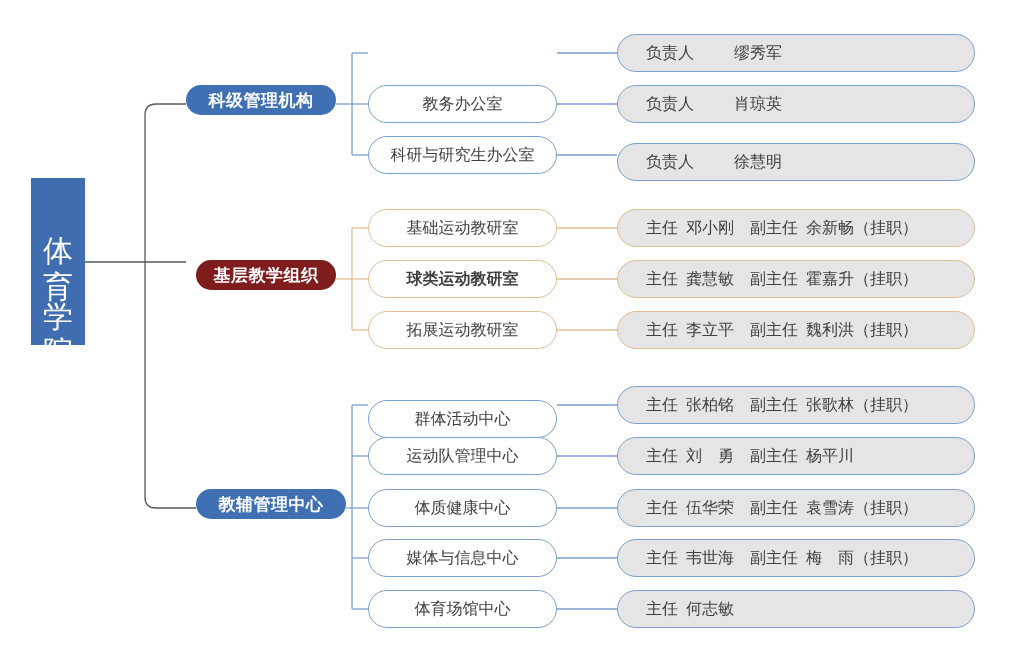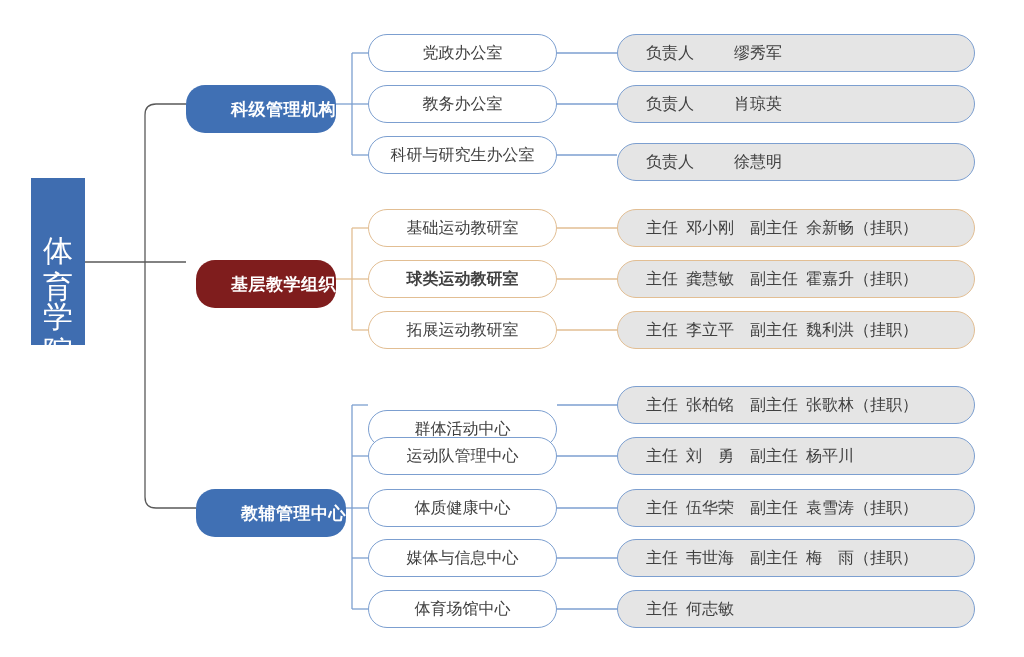--- a/index.html
+++ b/index.html
@@ -29,23 +29,23 @@
     letter-spacing:0px;
     writing-mode:vertical-rl;
     text-orientation:upright;
     font-family:"Liberation Serif","DejaVu Serif",serif;
     white-space:pre;
   }
 
   
   .cat-pill{
     position:absolute;
-    height:48px;
+    height:30px;
     border-radius:19px;
-    display:flex;align-items:center;justify-content:flex-end;
+    display:flex;align-items:center;justify-content:center;
     color:#ffffff;
     font-size:17px;
     font-weight:bold;
     letter-spacing:0.5px;
     white-space:nowrap;
     font-family:"Liberation Serif","DejaVu Serif",serif;
   }
   .cat-blue{background:#4070B4;}
   .cat-orange{background:#7f1d1d;}
 
@@ -137,23 +137,20 @@
   </svg>
 
   <div class="root-node">
     <span class="root-label">体 育 学 院</span>
   </div>
 
   <div class="cat-pill cat-blue" style="left:186px;top:85px;width:150px;">
     <span>科级管理机构</span>
   </div>
 
-  <div class="unit-box unit-blue" style="top:34px;">
-    <span>党政办公室</span>
-  </div>
   <div class="unit-box unit-blue" style="top:85px;">
     <span>教务办公室</span>
   </div>
   <div class="unit-box unit-blue" style="top:136px;">
     <span>科研与研究生办公室</span>
   </div>
 
   <div class="detail-box detail-blue" style="top:34px;">
     <span>负责人          缪秀军</span>
   </div>
@@ -185,21 +182,21 @@
     <span>主任  龚慧敏    副主任  霍嘉升（挂职）</span>
   </div>
   <div class="detail-box detail-orange" style="top:311px;">
     <span>主任  李立平    副主任  魏利洪（挂职）</span>
   </div>
 
   <div class="cat-pill cat-blue" style="left:196px;top:489px;width:150px;">
     <span>教辅管理中心</span>
   </div>
 
-  <div class="unit-box unit-blue" style="top:410px;justify-content:center;">
+  <div class="unit-box unit-blue" style="top:400px;justify-content:center;">
     <span>群体活动中心</span>
   </div>
   <div class="unit-box unit-blue" style="top:437px;">
     <span>运动队管理中心</span>
   </div>
   <div class="unit-box unit-blue" style="top:489px;">
     <span>体质健康中心</span>
   </div>
   <div class="unit-box unit-blue" style="top:539px;">
     <span>媒体与信息中心</span>

